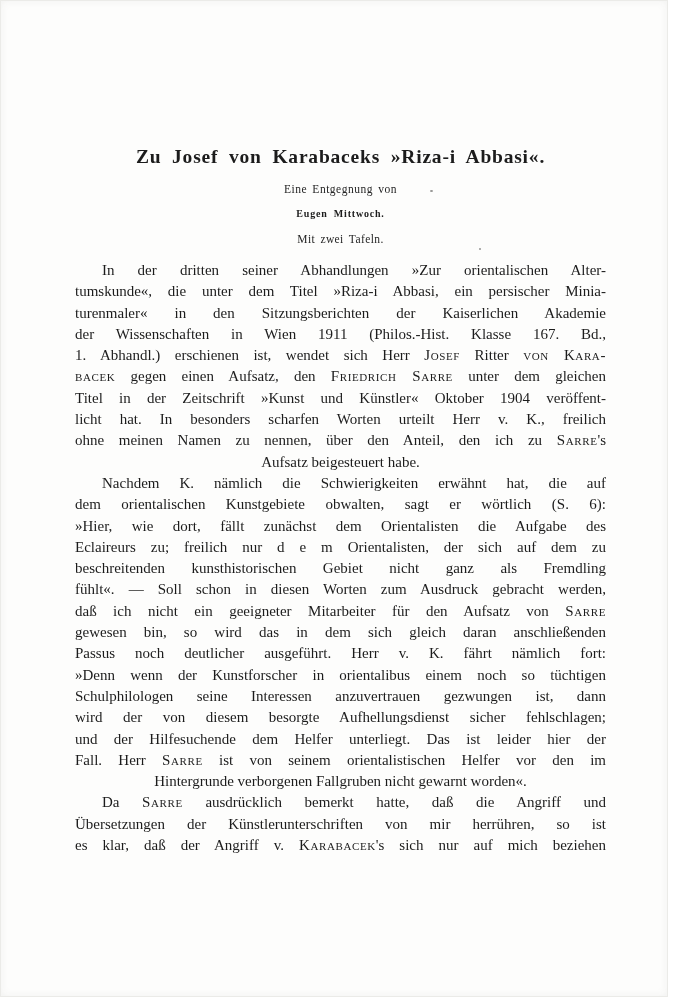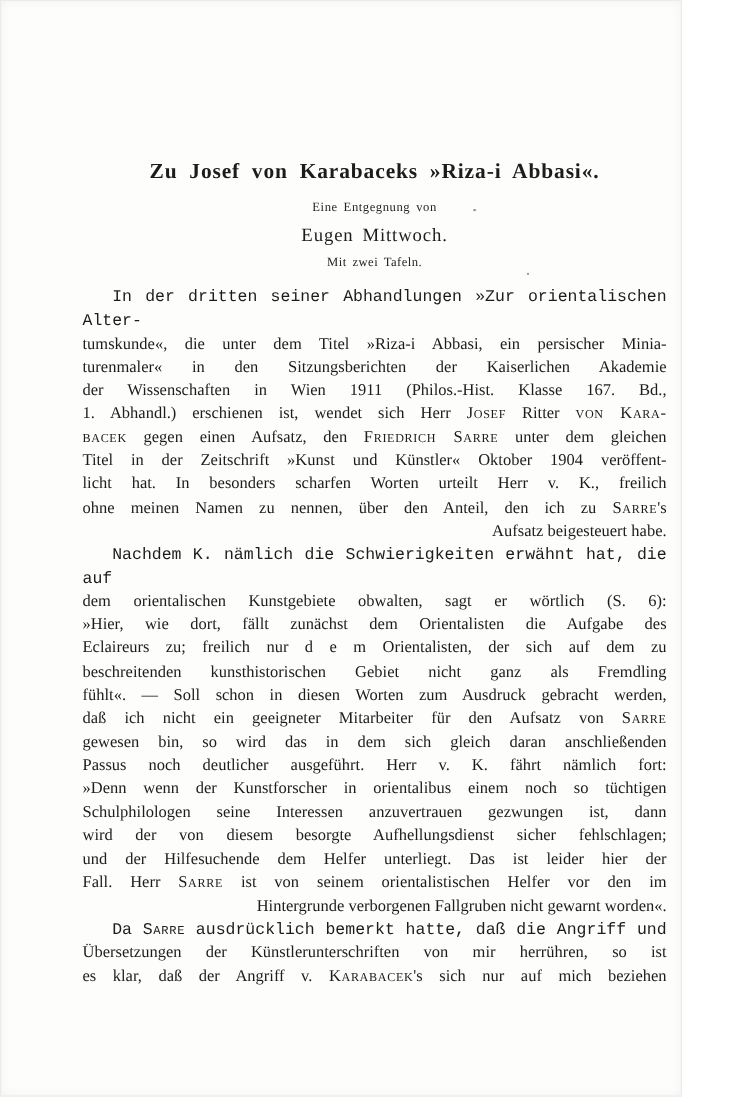--- a/index.html
+++ b/index.html
@@ -9,20 +9,21 @@
   }
   .page {
     position: relative;
     width: 620px;
     height: 997px;
     background: #fdfdfc;
     box-shadow: inset 0 0 0 1px #ebebe8, inset 0 0 10px rgba(60,60,55,0.07);
     overflow: hidden;
     font-family: "Liberation Serif", "DejaVu Serif", serif;
     color: #1c1c1c;
+    padding-left: 48px;
   }
   .content {
     position: absolute;
     left: 75px;
     top: 144px;
     width: 531px;
   }
   .title {
     font-size: 19.5px;
     font-weight: bold;
@@ -35,22 +36,22 @@
   .subtitle {
     font-size: 11.5px;
     text-align: center;
     letter-spacing: 0.5px;
     word-spacing: 2px;
     line-height: 15px;
     margin: 0 0 7px 0;
     color: #252525;
   }
   .author {
-    font-size: 17px;
-    font-weight: normal;
+    font-size: 10px;
+    font-weight: bold;
     text-align: center;
     letter-spacing: 0.8px;
     word-spacing: 3px;
     line-height: 19px;
     margin: 2px 0 9px 0;
   }
   .plates-note {
     font-size: 11.5px;
     text-align: center;
     letter-spacing: 0.4px;
@@ -59,27 +60,27 @@
     margin: 4px 0 13px 0;
     color: #252525;
   }
   .body-text {
     font-size: 15px;
     line-height: 21.3px;
   }
   .paragraph { margin: 0; }
   .line {
     white-space: normal;
-    text-align: right;
+    text-align: center;
   }
   .line.just {
     text-align: justify;
     text-align-last: justify;
   }
-  .line.indent { text-indent: 27px; font-family: Liberation Mono, monospace; }
+  .line.indent { text-indent: 27px; }
   .sc {
     font-variant: small-caps;
     letter-spacing: 0.6px;
     margin-top: 22px;
   }
   .speck {
     position: absolute;
     background: #6a6a66;
     border-radius: 50%;
     opacity: 0.7;

